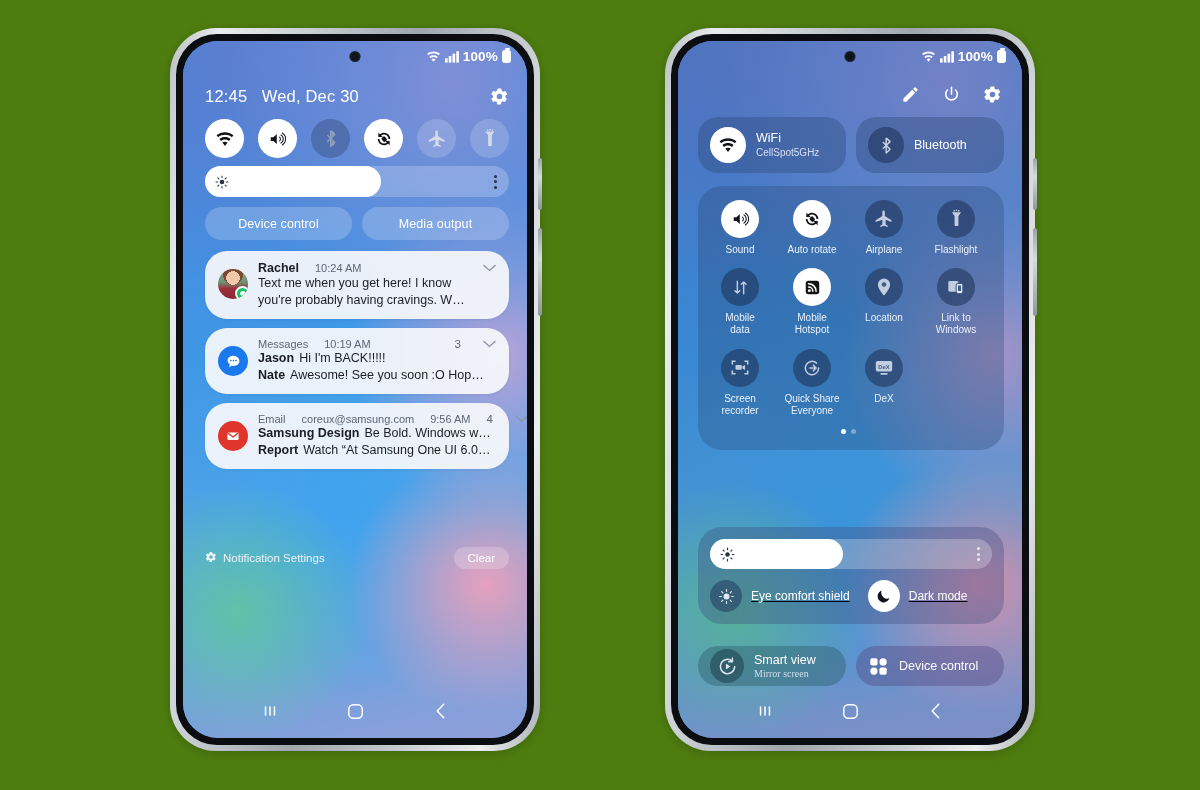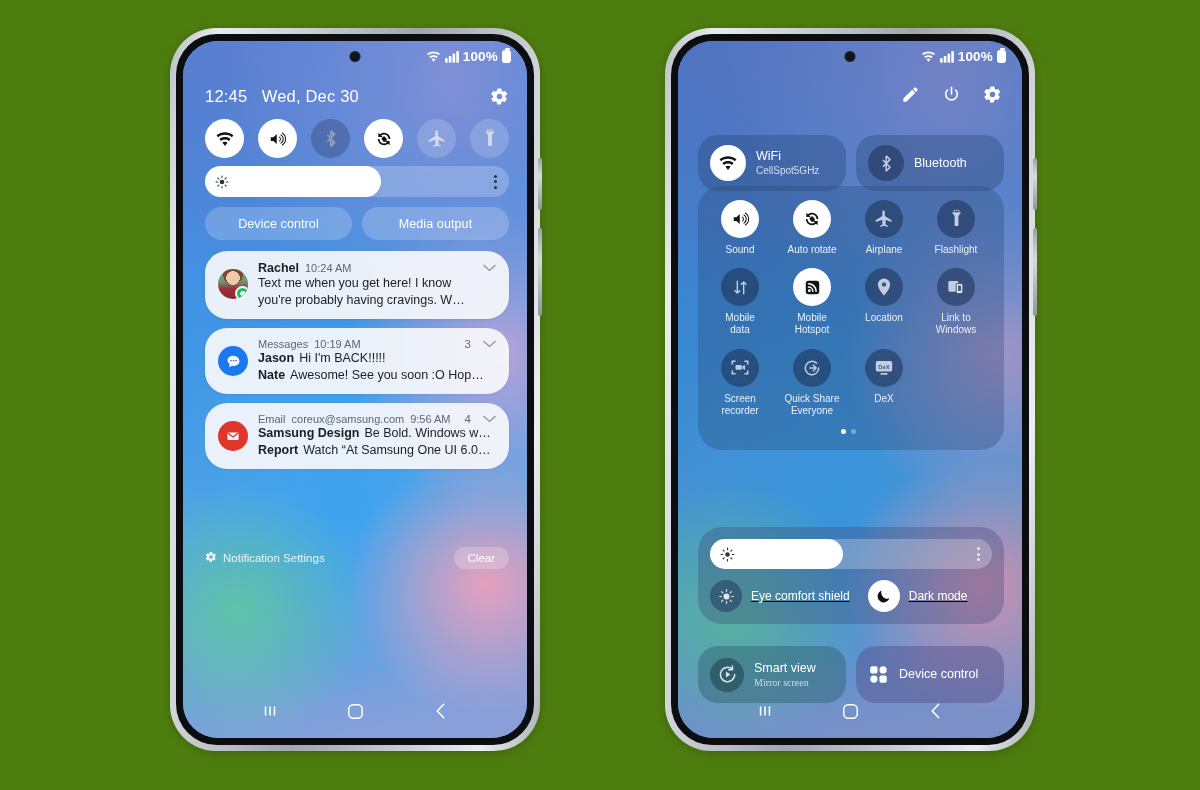--- a/index.html
+++ b/index.html
@@ -158,21 +158,21 @@
     display: flex; align-items: center; justify-content: center;
   }
   .app-icon {
     width: 30px; height: 30px; border-radius: 50%; flex: none; margin-top: 8px;
     display: flex; align-items: center; justify-content: center;
   }
   .app-icon.msg { background: #1b79ef; }
   .app-icon.mail { background: #e0352b; }
   .notif-body { flex: 1; min-width: 0; }
   .notif-top {
-    display: flex; align-items: baseline; gap: 6px;
+    display: flex; align-items: baseline; gap: 16px;
     font-size: 11px; color: #5d6675; white-space: nowrap;
   }
   .notif-top .nm { font-weight: 700; color: #1b1e24; font-size: 12.5px; }
   .notif-top .ct { margin-left: auto; color: #5d6675; font-size: 11.5px; }
   .chev { margin-left: 6px; color: #8c94a3; display: inline-flex; }
   .notif-line {
     font-size: 12.5px; color: #1b1e24; line-height: 1.32;
     white-space: nowrap; overflow: hidden; text-overflow: clip;
   }
   .notif-line .b { font-weight: 700; margin-right: 5px; }
@@ -193,21 +193,21 @@
     position: absolute; left: 0; right: 0; bottom: 8px; height: 34px;
     display: flex; align-items: center; justify-content: space-around;
     padding: 0 44px; color: #fff;
   }
 
   
   .r-header {
     position: absolute; right: 20px; top: 44px;
     display: flex; align-items: center; gap: 22px; color: #fff;
   }
-  .bigcards { position: absolute; left: 20px; right: 18px; top: 94px; display: flex; gap: 10px; }
+  .bigcards { position: absolute; left: 20px; right: 18px; top: 76px; display: flex; gap: 10px; }
   .bigcard {
     flex: 1; height: 56px; border-radius: 20px;
     background: rgba(42,72,118,.38);
     display: flex; align-items: center; gap: 10px; padding: 0 12px;
   }
   .bigcard .circ {
     width: 36px; height: 36px; border-radius: 50%; flex: none;
     display: flex; align-items: center; justify-content: center;
   }
   .circ.on { background: #fff; color: #111317; }
@@ -247,21 +247,21 @@
   .mode-row { display: flex; align-items: center; margin-top: 11px; text-decoration: underline; }
   .mode { display: flex; align-items: center; gap: 9px; }
   .mode .mc { width: 32px; height: 32px; border-radius: 50%; display:flex; align-items:center; justify-content:center; }
   .mc.off { background: rgba(30,50,90,.5); color:#cfd9ec; }
   .mc.on { background:#fff; color:#10131a; }
   .mode .ml { color:#fff; font-size:12px; }
   .mode.second { margin-left: 18px; }
 
   .bottom-cards { position: absolute; left: 20px; right: 18px; top: 605px; display: flex; gap: 10px; }
   .bcard {
-    flex: 1; height: 57px; border-radius: 20px;
+    flex: 1; height: 40px; border-radius: 20px;
     display: flex; align-items: center; gap: 10px; padding: 0 12px;
   }
   .bcard.smart { background: rgba(46,96,110,.45); }
   .bcard.devc  { background: rgba(84,78,136,.45); }
   .bcard .circ2 { width: 34px; height: 34px; border-radius: 50%; background: rgba(20,48,58,.45); display:flex; align-items:center; justify-content:center; color:#dbe6f2; flex:none; }
   .bcard .t1 { color:#fff; font-size:12.5px; line-height:1.15; }
   .bcard .t2 { color:#d3dceb; font-size:10px; margin-top:1px;font-family:Liberation Serif, serif; }
 </style>
 </head>
 <body>

